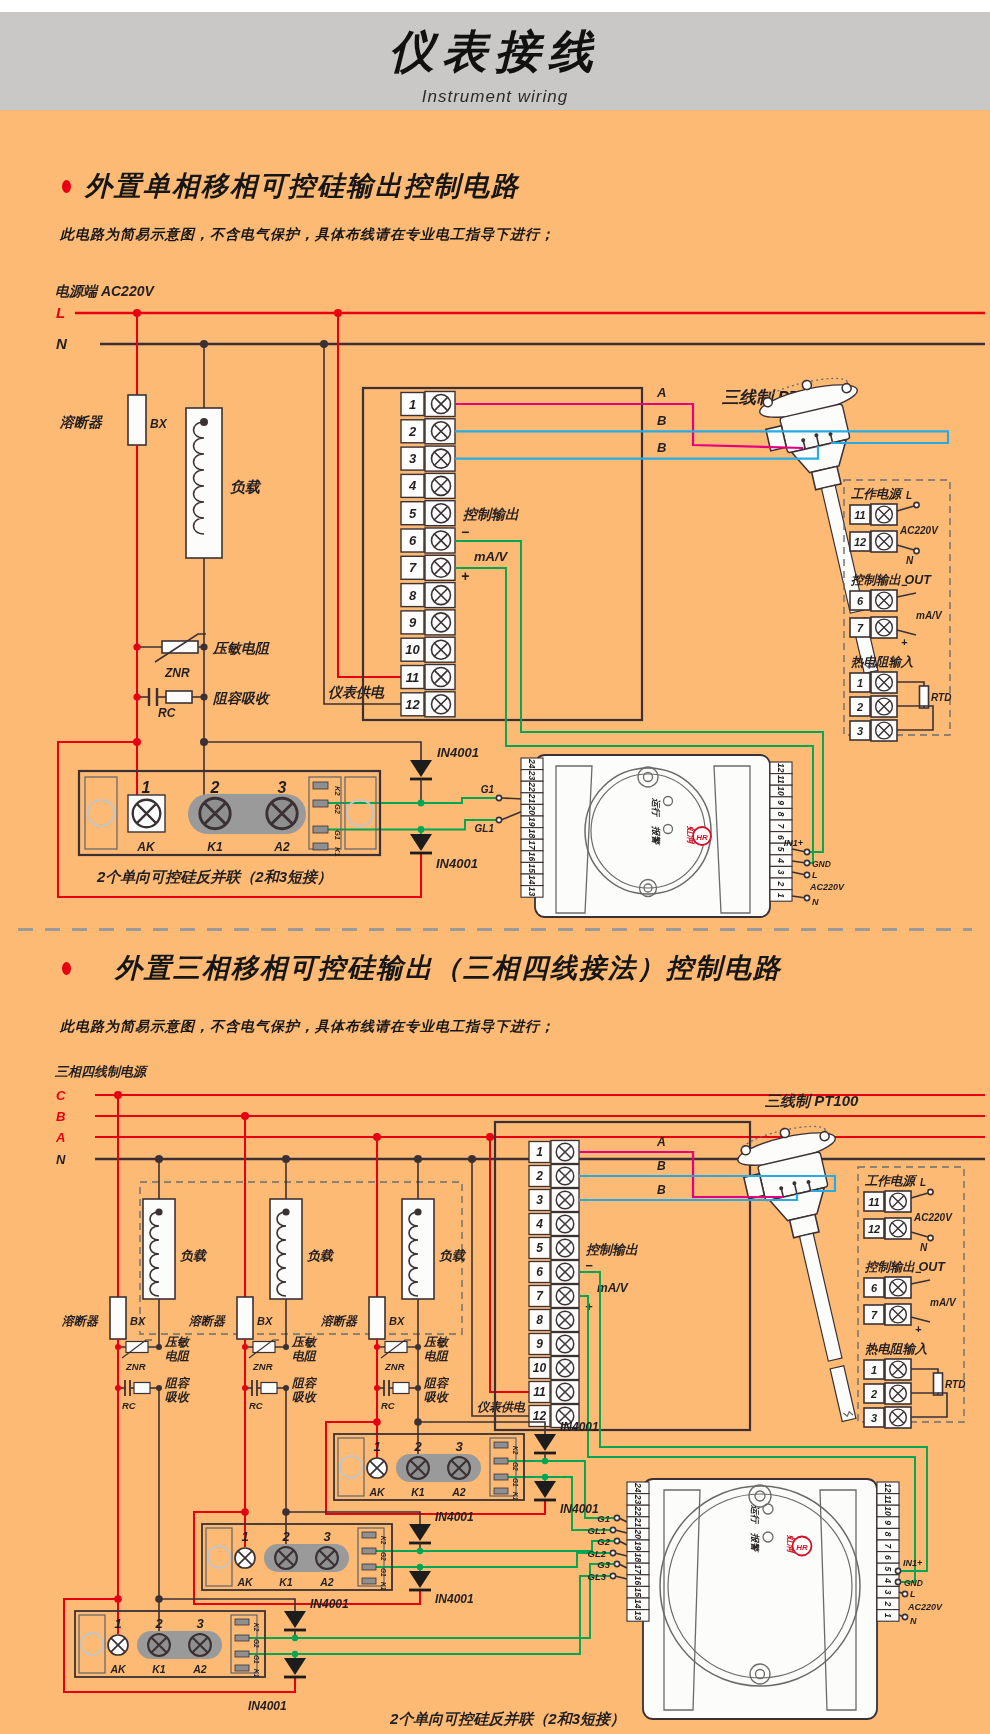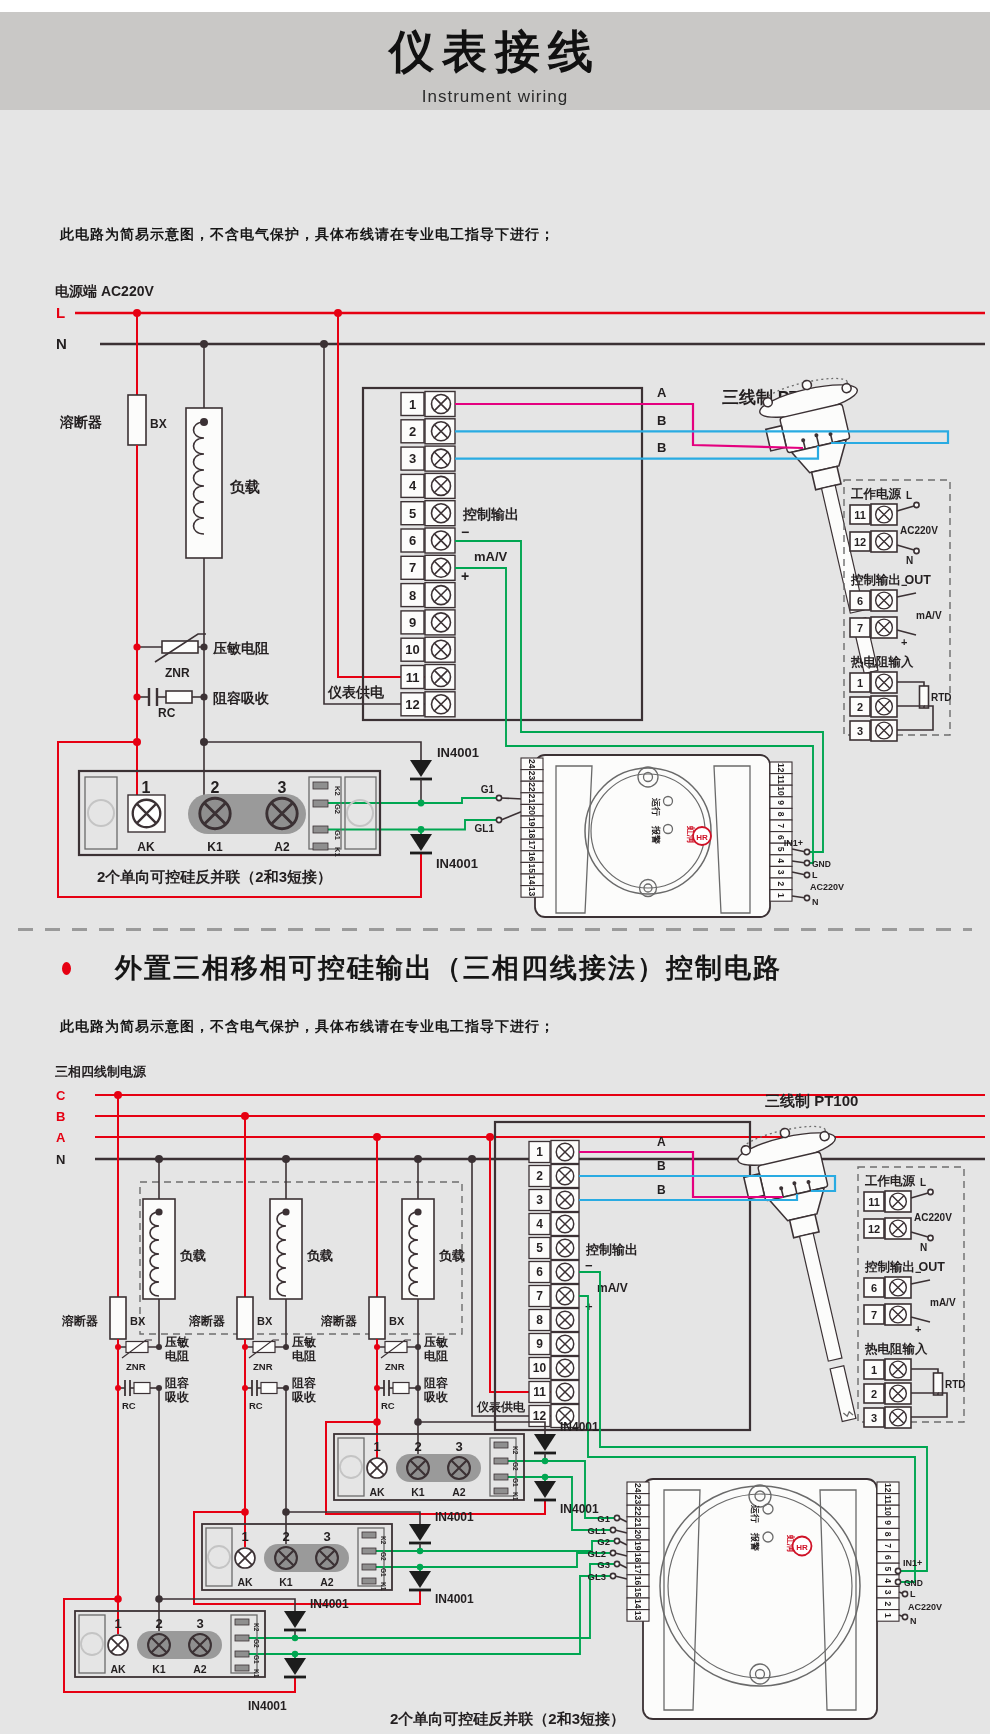--- a/index.html
+++ b/index.html
@@ -1,17 +1,17 @@
 <!DOCTYPE html>
 <html><head>
 <meta charset="utf-8">
 <style>
   html,body{margin:0;padding:0;background:#fff;}
-  .page{position:relative;width:990px;height:1734px;background:#e5e5e5;overflow:hidden;
-        font-family:"Liberation Sans",sans-serif;}
+  .page{position:relative;width:990px;height:1734px;background:#fdba74;overflow:hidden;
+        font-family:"Liberation Sans",sans-serif;font-style:italic;}
   .topstrip{position:absolute;left:0;top:0;width:990px;height:12px;background:#fff;}
   .hdr{position:absolute;left:0;top:12px;width:990px;height:98px;background:#c9c8c6;text-align:center;}
   .hdr .t{margin-top:10px;font-size:45px;font-weight:bold;letter-spacing:8px;color:#111;}
   .hdr .s{font-size:17px;color:#2b2b2b;letter-spacing:1px;margin-top:5px;}
   .sechead{position:absolute;display:flex;align-items:center;gap:14px;}
   .bullet{width:9px;height:13px;border-radius:50%;background:#e60012;flex:0 0 auto;}
   .sechead .ht{font-size:27px;font-weight:bold;color:#161616;letter-spacing:2px;}
   .note{position:absolute;font-size:14px;font-weight:bold;color:#161616;letter-spacing:1px;}
   .divider{position:absolute;left:18px;width:954px;height:3px;
            background:repeating-linear-gradient(90deg,#9a9a9a 0 15px,transparent 15px 27px);}
@@ -37,20 +37,24 @@
 </head>
 <body>
 
 <div class="page">
   <div class="topstrip"></div>
   <div class="hdr">
     <div class="t">仪表接线</div>
     <div class="s">Instrument wiring</div>
   </div>
 
+  <div class="sechead" style="left:62px;top:168px;">
+    <span class="bullet"></span>
+    <span class="ht">外置单相移相可控硅输出控制电路</span>
+  </div>
   <div class="note" style="left:60px;top:226px;">此电路为简易示意图，不含电气保护，具体布线请在专业电工指导下进行；</div>
 
   <svg style="top:280px" width="990" height="645" viewBox="0 0 990 645">
     <defs>
       <g id="screw">
         <circle r="9.5" fill="#fff" stroke="#3b3134" stroke-width="1.6"></circle>
         <path d="M-6.6,-6.6L6.6,6.6M-6.6,6.6L6.6,-6.6" stroke="#3b3134" stroke-width="1.6" fill="none"></path>
       </g>
       <g id="screwd">
         <circle r="9.5" fill="#8f8f8f" stroke="#3b3134" stroke-width="1.8"></circle>

